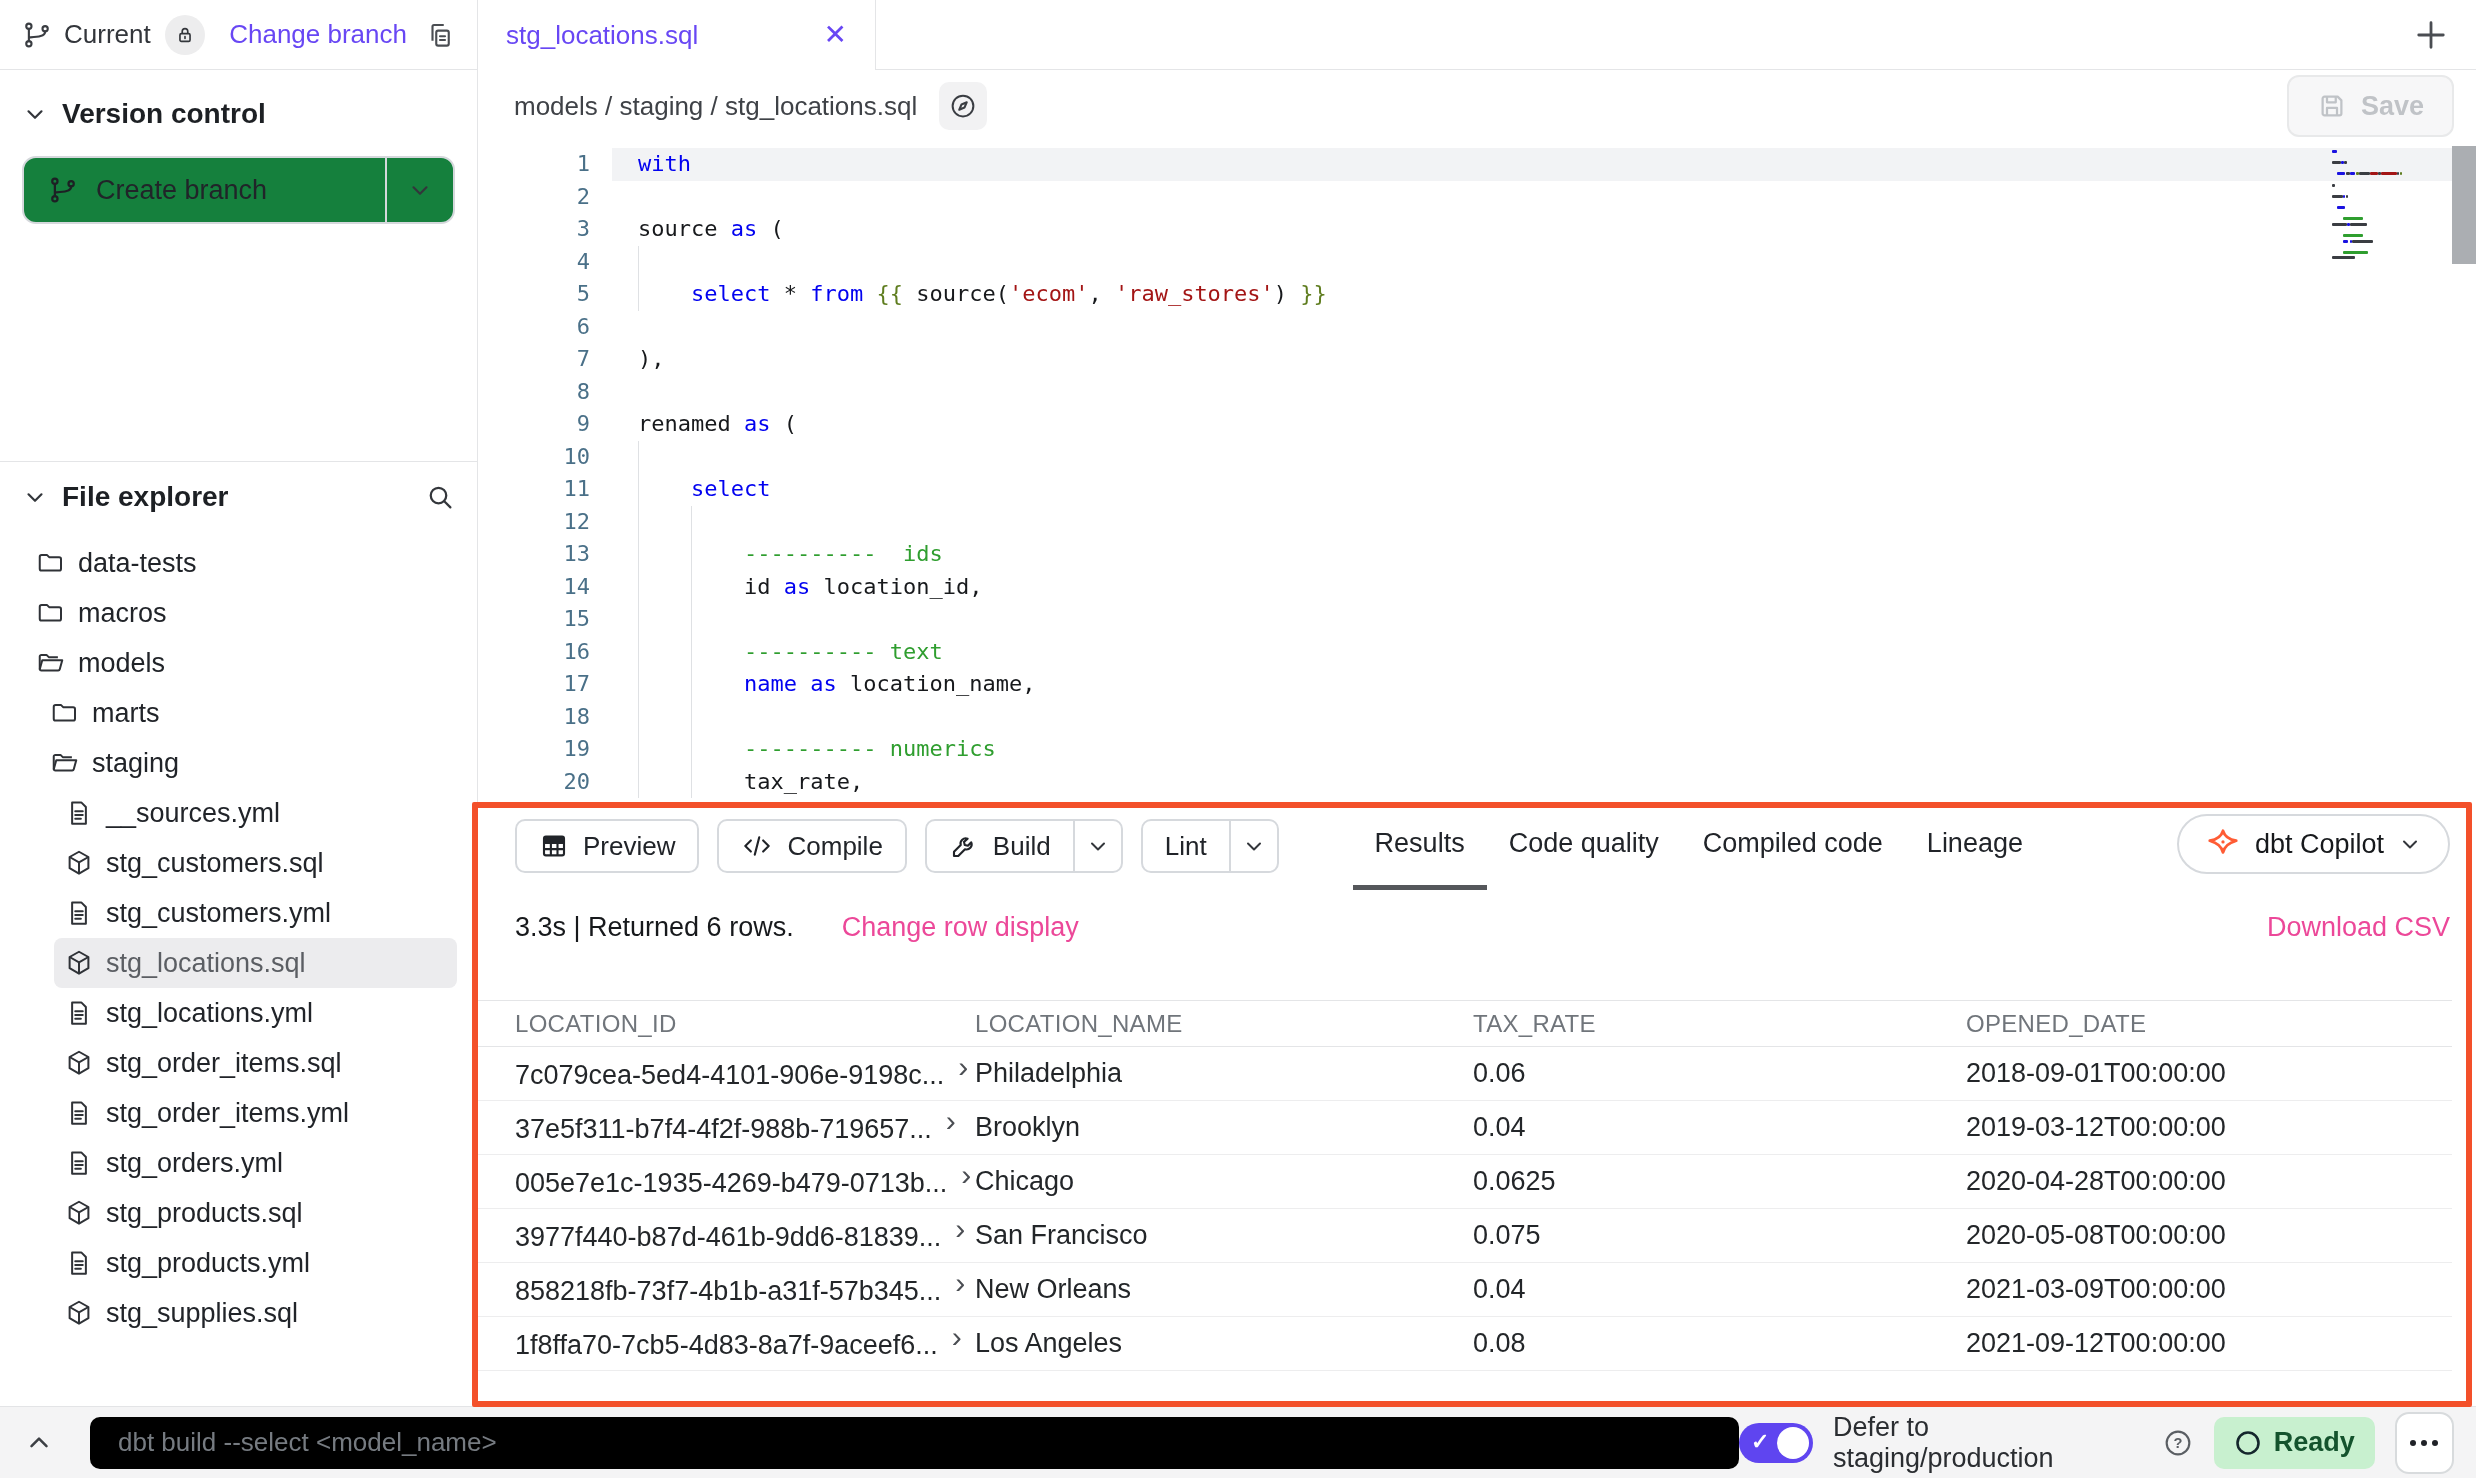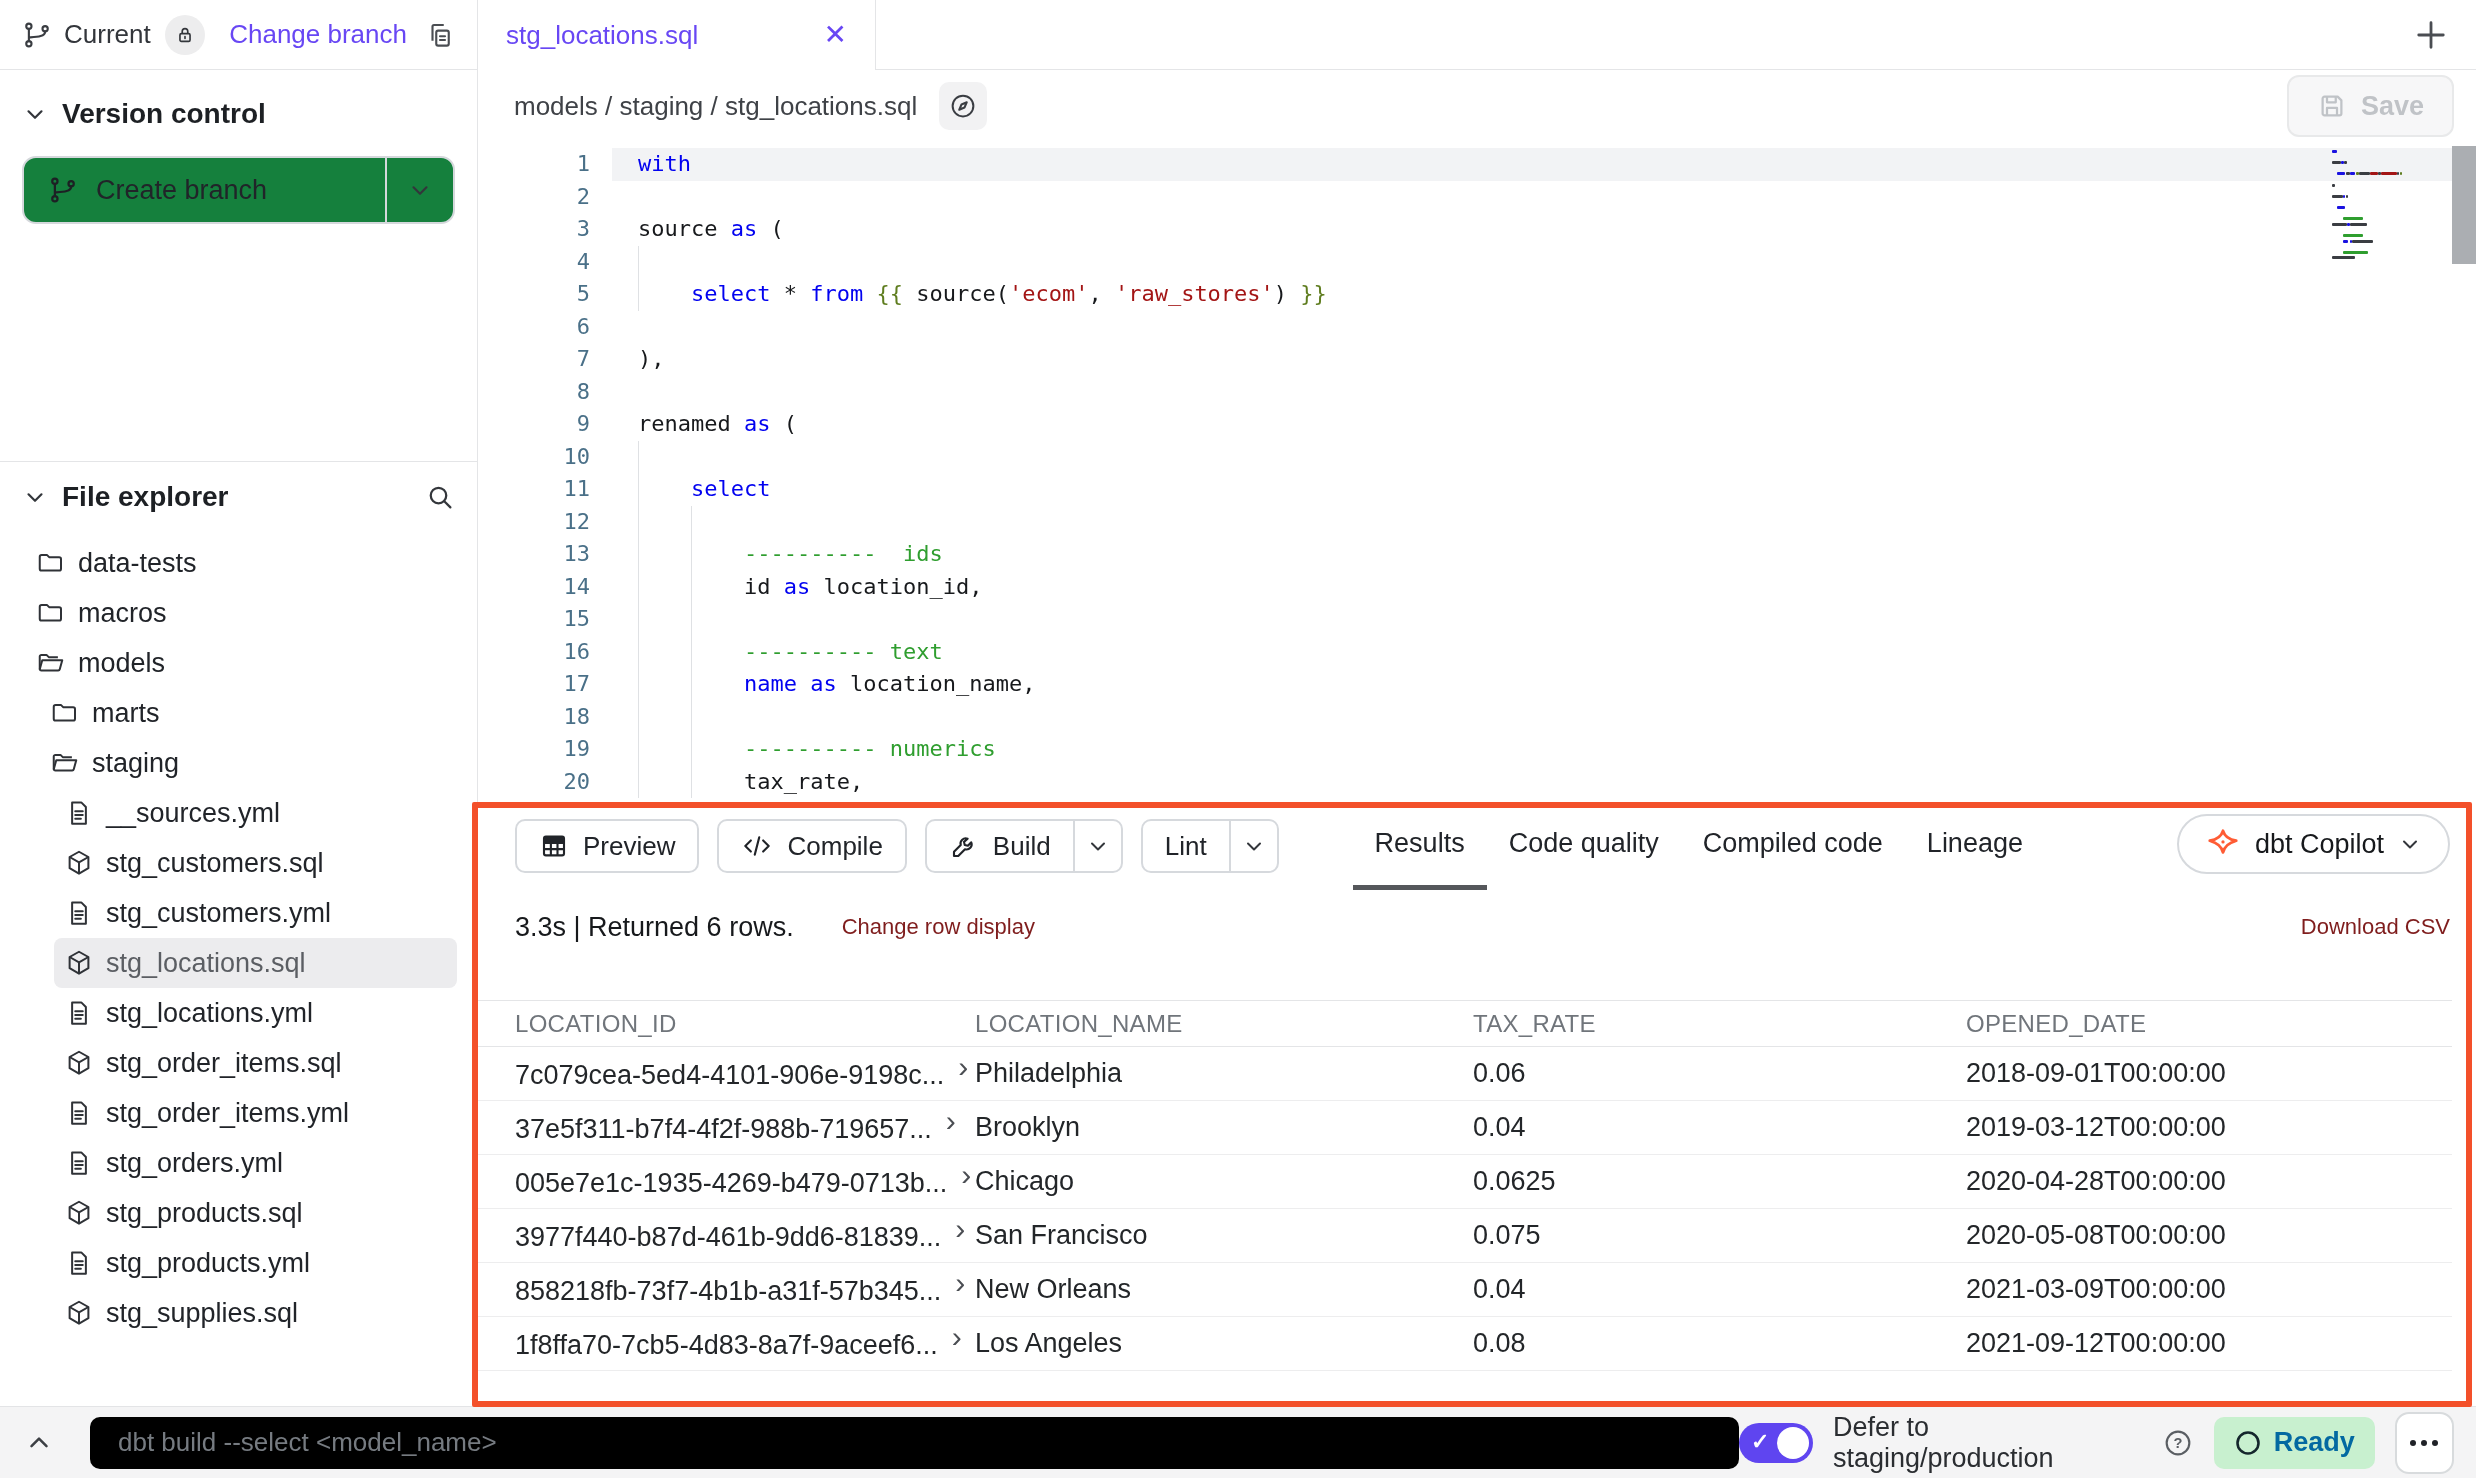--- a/index.html
+++ b/index.html
@@ -75,41 +75,41 @@
   .pbtn-main { display:flex; align-items:center; gap:14px; padding:0 22px; font-size:26px; font-weight:500; color:#212429; }
   .pbtn-div { width:2px; background:#d6d9dd; }
   .pbtn-chev { width:46px; display:flex; align-items:center; justify-content:center; cursor:pointer; }
   .panel-tabs { display:flex; height:100%; margin-left:56px; }
   .ptab { display:flex; align-items:center; padding:0 22px; font-size:27px; color:#212429; cursor:pointer; border-bottom:5px solid transparent; }
   .ptab.active { border-bottom-color:#55575b; font-weight:500; }
   .copilot-btn { position:absolute; right:26px; top:12px; height:60px; border:2px solid #d6d9dd; border-radius:30px; background:#fff; display:flex; align-items:center; gap:14px; padding:0 26px; font-size:27px; font-weight:500; color:#17191c; cursor:pointer; }
 
   .panel-info { height:74px; display:flex; align-items:center; padding-left:37px; gap:48px; position:relative; flex:none; }
   .info-status { font-size:27px; color:#17191c; }
-  .purple-link { font-size:22px; color:#7f1d1d; font-weight:500; cursor:pointer; }
+  .purple-link { font-size:27px; color:#ec4899; font-weight:500; cursor:pointer; }
   .download-csv { position:absolute; right:26px; }
 
   .table-wrap { margin-top:36px; padding:0 24px 0 0; }
   table.results { width:100%; border-collapse:collapse; table-layout:fixed; }
   table.results th { height:46px; text-align:left; font-size:24px; font-weight:500; color:#70757b; border-top:1px solid #e4e5e7; border-bottom:1px solid #e4e5e7; letter-spacing:.3px; }
   table.results th:first-child, table.results td:first-child { padding-left:37px; }
   table.results td { height:54px; font-size:27px; color:#232629; border-bottom:1px solid #ededee; }
   .col1{width:497px;} .col2{width:498px;} .col3{width:493px;}
   .row-chev { display:inline-block; margin-left:14px; color:#4b4e53; font-size:30px; position:relative; top:-7px; cursor:pointer; }
 
   
   .status-bar { height:72px; background:#f4f4f5; border-top:1px solid #e3e4e6; display:flex; align-items:center; padding:0 22px 0 24px; }
   .caret-up { display:flex; cursor:pointer; }
   .cmd-input { margin-left:36px; width:1690px; height:52px; background:#000000; border-radius:10px; display:flex; align-items:center; padding-left:28px; font-size:26px; color:#767b81; cursor:text; }
   .sb-right { margin-left:auto; display:flex; align-items:center; gap:20px; }
   .toggle { width:74px; height:40px; border-radius:20px; background:#5f45f0; position:relative; cursor:pointer; flex:none; }
   .toggle .tick { position:absolute; left:12px; top:6px; color:#fff; font-size:22px; font-weight:700; }
   .toggle .knob { position:absolute; right:4px; top:4px; width:32px; height:32px; border-radius:50%; background:#fff; }
   .defer-label { font-size:27px; color:#2a2d31; }
-  .ready-badge { height:52px; background:#c8f0cf; border-radius:10px; display:flex; align-items:center; gap:12px; padding:0 20px; font-size:27px; font-weight:600; color:#0369a1; cursor:pointer; }
+  .ready-badge { height:52px; background:#c8f0cf; border-radius:10px; display:flex; align-items:center; gap:12px; padding:0 20px; font-size:27px; font-weight:600; color:#14532d; cursor:pointer; }
   .more-btn { width:62px; height:62px; background:#fff; border:2px solid #d8dbdd; border-radius:14px; display:flex; align-items:center; justify-content:center; gap:5px; cursor:pointer; }
   .dot { width:6px; height:6px; border-radius:50%; background:#1f2227; }
 
   .annotation { position:absolute; left:472px; top:802px; width:2000px; height:605px; border:6px solid #f3502a; border-radius:2px; pointer-events:none; z-index:50; }
 
   svg { display:block; }
 </style>
 </head>
 <body>
 

